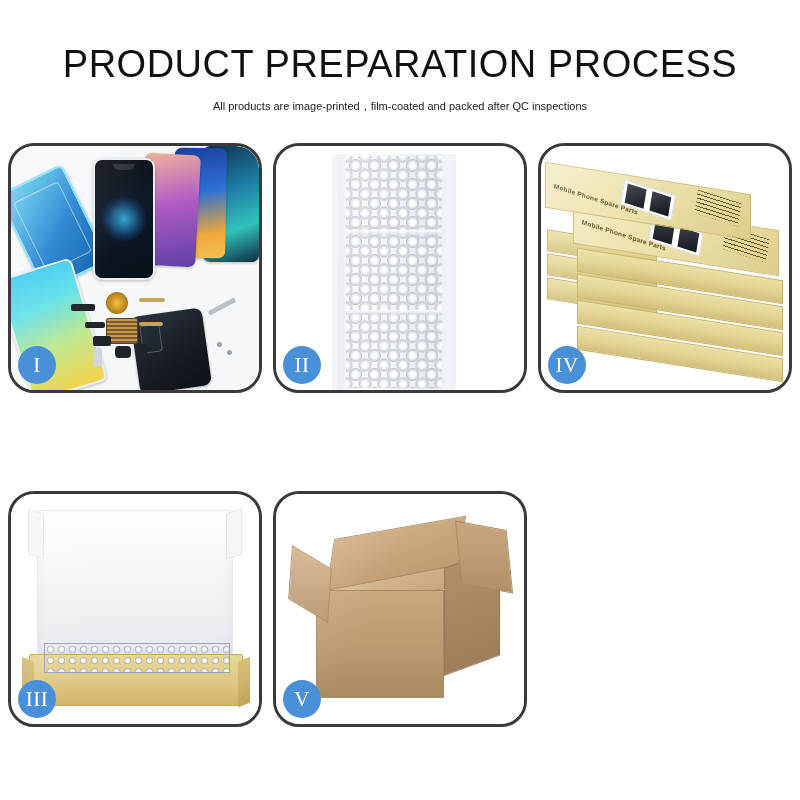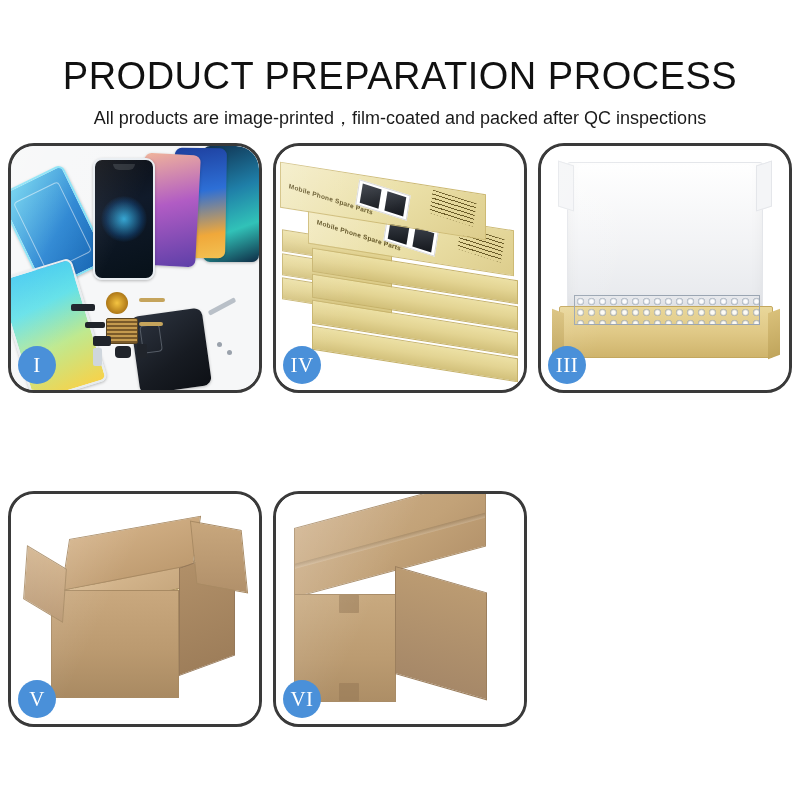--- a/index.html
+++ b/index.html
@@ -15,37 +15,37 @@
   .page {
     position: relative;
     width: 800px;
     height: 800px;
     background: #ffffff;
   }
 
   
   .header {
     position: absolute;
-    left: 0; top: 16px;
+    left: 0; top: 4px;
     width: 800px;
     text-align: center;
   }
   .title {
     margin-top: 38px;
     font-size: 38px;
     line-height: 44px;
     font-weight: 500;
     letter-spacing: 0.5px;
     color: #111111;
     font-family: "Liberation Sans", sans-serif;
     white-space: nowrap;
   }
   .subtitle {
     margin-top: 9px;
-    font-size: 18px;
+    font-size: 11px;
     line-height: 22px;
     font-weight: 400;
     color: #1a1a1a;
     white-space: nowrap;
   }
 
   
   .grid {
     position: absolute;
     left: 8px;
@@ -394,20 +394,31 @@
         <div class="part" style="left:126px;top:198px;width:10px;height:14px;"></div>
         <div class="part" style="left:82px;top:202px;width:9px;height:18px;border-radius:2px;background:#cfd6dd;"></div>
         <div class="part screw" style="left:206px;top:196px;width:5px;height:5px;"></div>
         <div class="part screw" style="left:216px;top:204px;width:5px;height:5px;"></div>
         <div class="part" style="left:196px;top:158px;width:30px;height:5px;background:#b9c0c8;transform:rotate(-28deg);"></div>
         <div class="shine"></div>
       </div>
       <div class="badge">I</div>
     </div>
 
+    <div class="panel">
+      <div class="panel-media scene-bubble">
+        <div class="bubble-bag">
+          <div class="bubbles"></div>
+          <div class="bubble-seam" style="top:76px;"></div>
+          <div class="bubble-seam" style="top:156px;"></div>
+        </div>
+        <div class="shine"></div>
+      </div>
+      <div class="badge">II</div>
+    </div>
 
     <div class="panel">
       <div class="panel-media scene-stack">
 
         <div class="sbox" style="left:6px;top:92px;width:110px;height:22px;transform:skewY(9deg);"></div>
         <div class="sbox" style="left:6px;top:116px;width:110px;height:22px;transform:skewY(9deg);"></div>
         <div class="sbox" style="left:6px;top:140px;width:110px;height:22px;transform:skewY(9deg);"></div>
 
         <div class="sbox" style="left:36px;top:118px;width:206px;height:24px;transform:skewY(9deg);"></div>
         <div class="sbox" style="left:36px;top:144px;width:206px;height:24px;transform:skewY(9deg);"></div>
@@ -459,29 +470,15 @@
         <div class="ct-rim"></div>
         <div class="ct-body"></div>
         <div class="ct-side"></div>
         <div class="ct-flap ct-flap-right"></div>
         <div class="ct-flap ct-flap-left"></div>
         <div class="shine"></div>
       </div>
       <div class="badge">V</div>
     </div>
 
-    <div class="panel">
-      <div class="panel-media scene-sealed">
-        <div class="sc-top">
-          <div class="sc-top-seam"></div>
-        </div>
-        <div class="sc-front">
-          <div class="sc-tab" style="left:44px;top:0px;width:20px;height:18px;"></div>
-          <div class="sc-tab" style="left:44px;top:88px;width:20px;height:18px;"></div>
-        </div>
-        <div class="sc-side"></div>
-        <div class="shine"></div>
-      </div>
-      <div class="badge">VI</div>
-    </div>
 
   </div>
 </div>
 
 </body></html>

